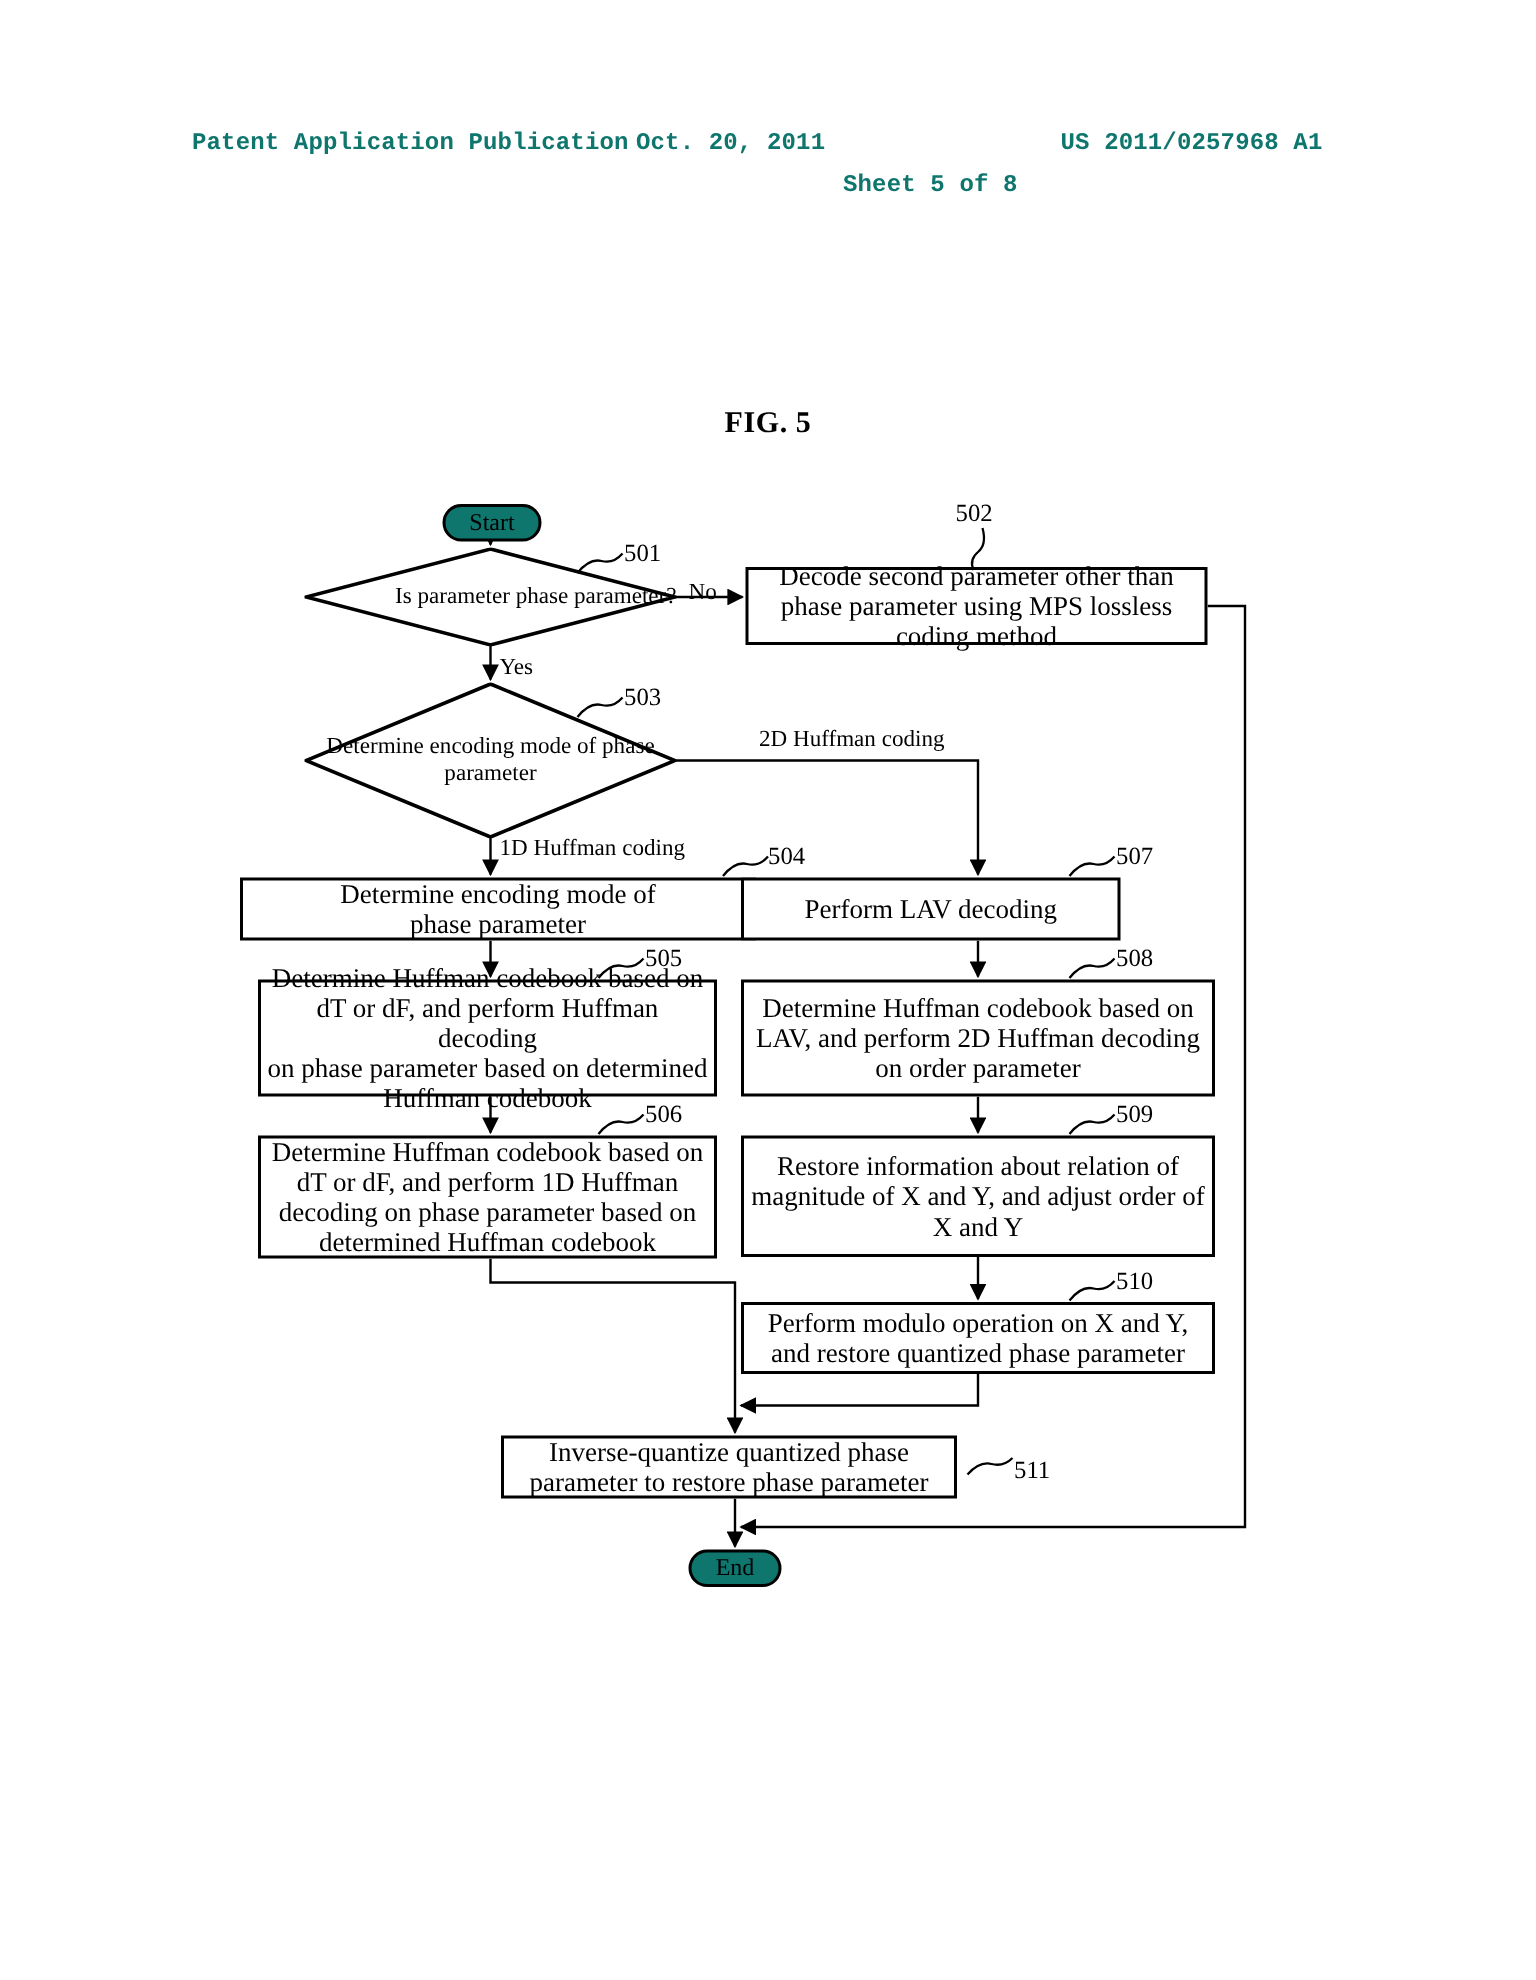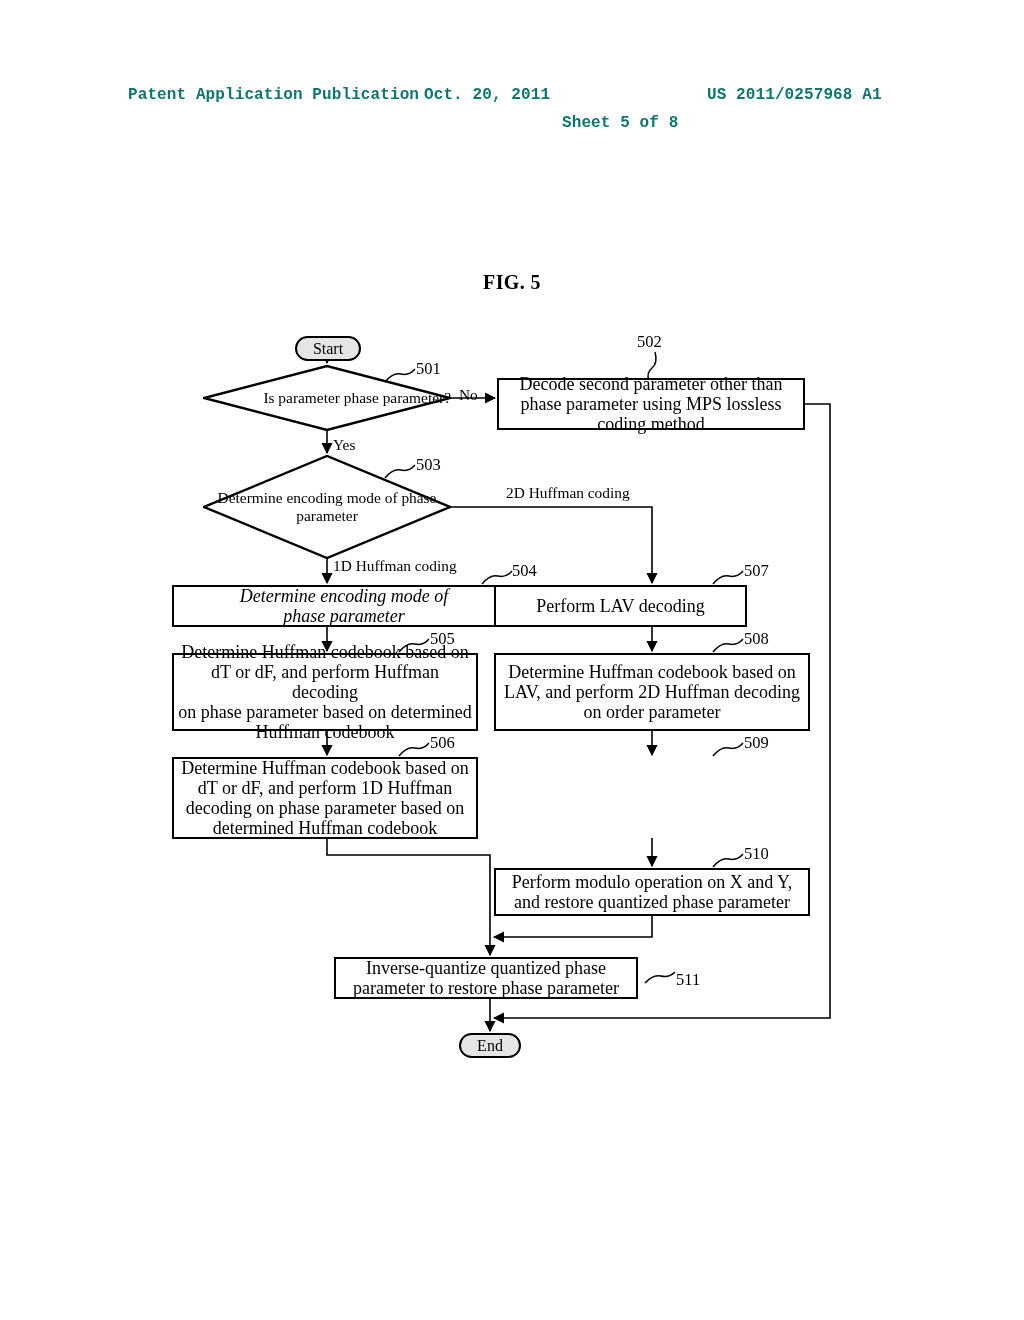--- a/index.html
+++ b/index.html
@@ -56,21 +56,21 @@
     width: 1024px;
     height: 1320px;
     pointer-events: none;
   }
 
   
   .term {
     position: absolute;
     border: 2px solid #000;
     border-radius: 14px;
-    background: #e5e5e5;
+    background: #0f766e;
     display: flex;
     align-items: center;
     justify-content: center;
     font-size: 16px;
     line-height: 1;
     box-sizing: border-box;
   }
 
   
   .box {
@@ -203,21 +203,21 @@
     </svg>
     <div class="diamond-text">
       <div>
         <span>Determine</span>
         <span>encoding mode of</span>
         <span>phase parameter</span>
       </div>
     </div>
   </div>
 
-  <div class="box" style="left:172px; top:585px; width:344px; height:42px;font-style:italic;">
+  <div class="box" style="left:160px; top:585px; width:344px; height:42px;">
     <div>
       <span>Determine encoding mode of</span>
       <span>phase parameter</span>
     </div>
   </div>
 
   <div class="box" style="left:172px; top:653px; width:306px; height:78px;">
     <div>
       <span>Determine Huffman codebook based on</span>
       <span>dT or dF, and perform Huffman decoding</span>
@@ -242,20 +242,27 @@
   </div>
 
   <div class="box" style="left:494px; top:653px; width:316px; height:78px;">
     <div>
       <span>Determine Huffman codebook based on</span>
       <span>LAV, and perform 2D Huffman decoding</span>
       <span>on order parameter</span>
     </div>
   </div>
 
+  <div class="box" style="left:494px; top:757px; width:316px; height:81px;">
+    <div>
+      <span>Restore information about relation of</span>
+      <span>magnitude of X and Y, and adjust order of</span>
+      <span>X and Y</span>
+    </div>
+  </div>
 
   <div class="box" style="left:334px; top:957px; width:304px; height:42px;">
     <div>
       <span>Inverse-quantize quantized phase</span>
       <span>parameter to restore phase parameter</span>
     </div>
   </div>
 
   <div class="box" style="left:494px; top:868px; width:316px; height:48px;">
     <div>

